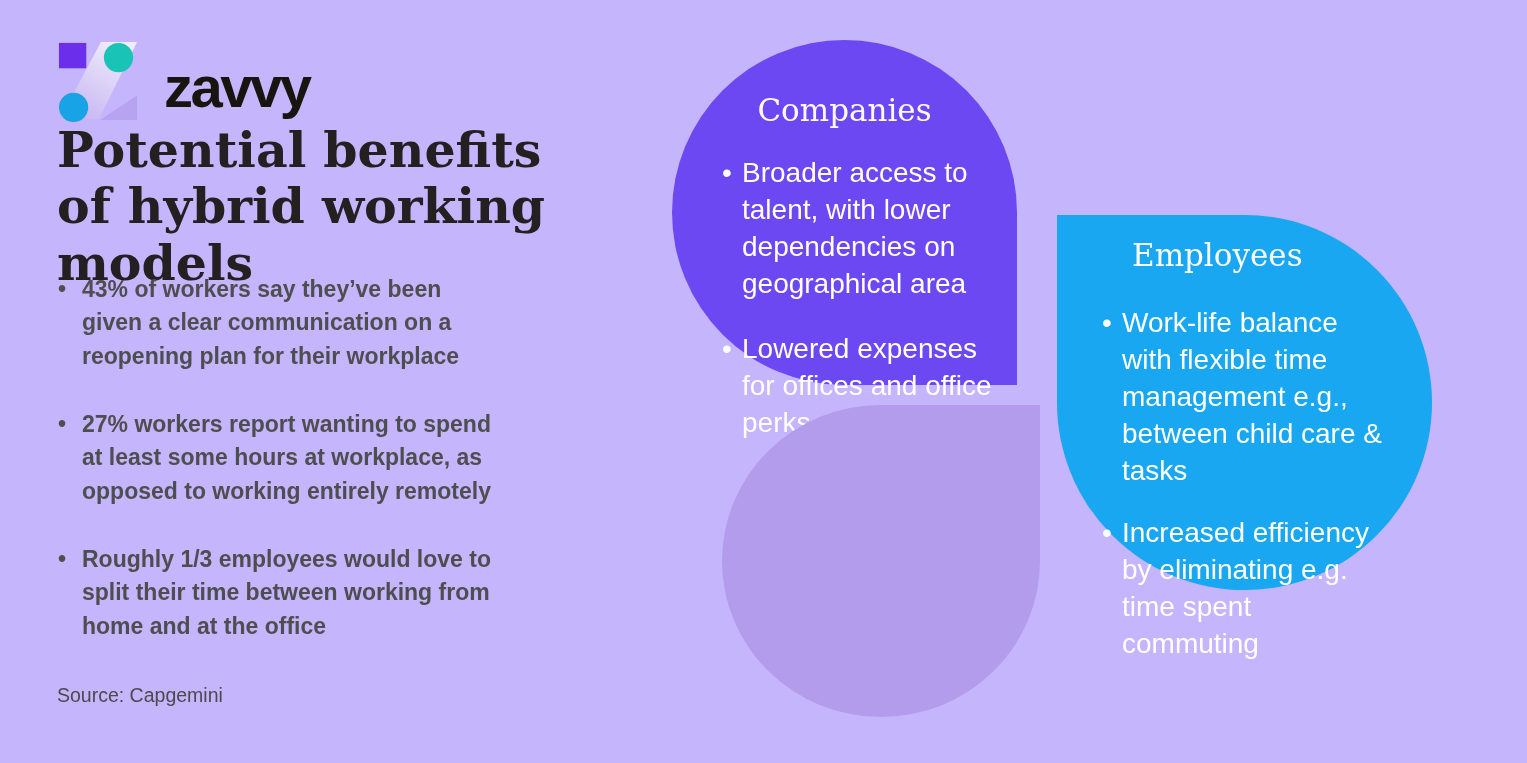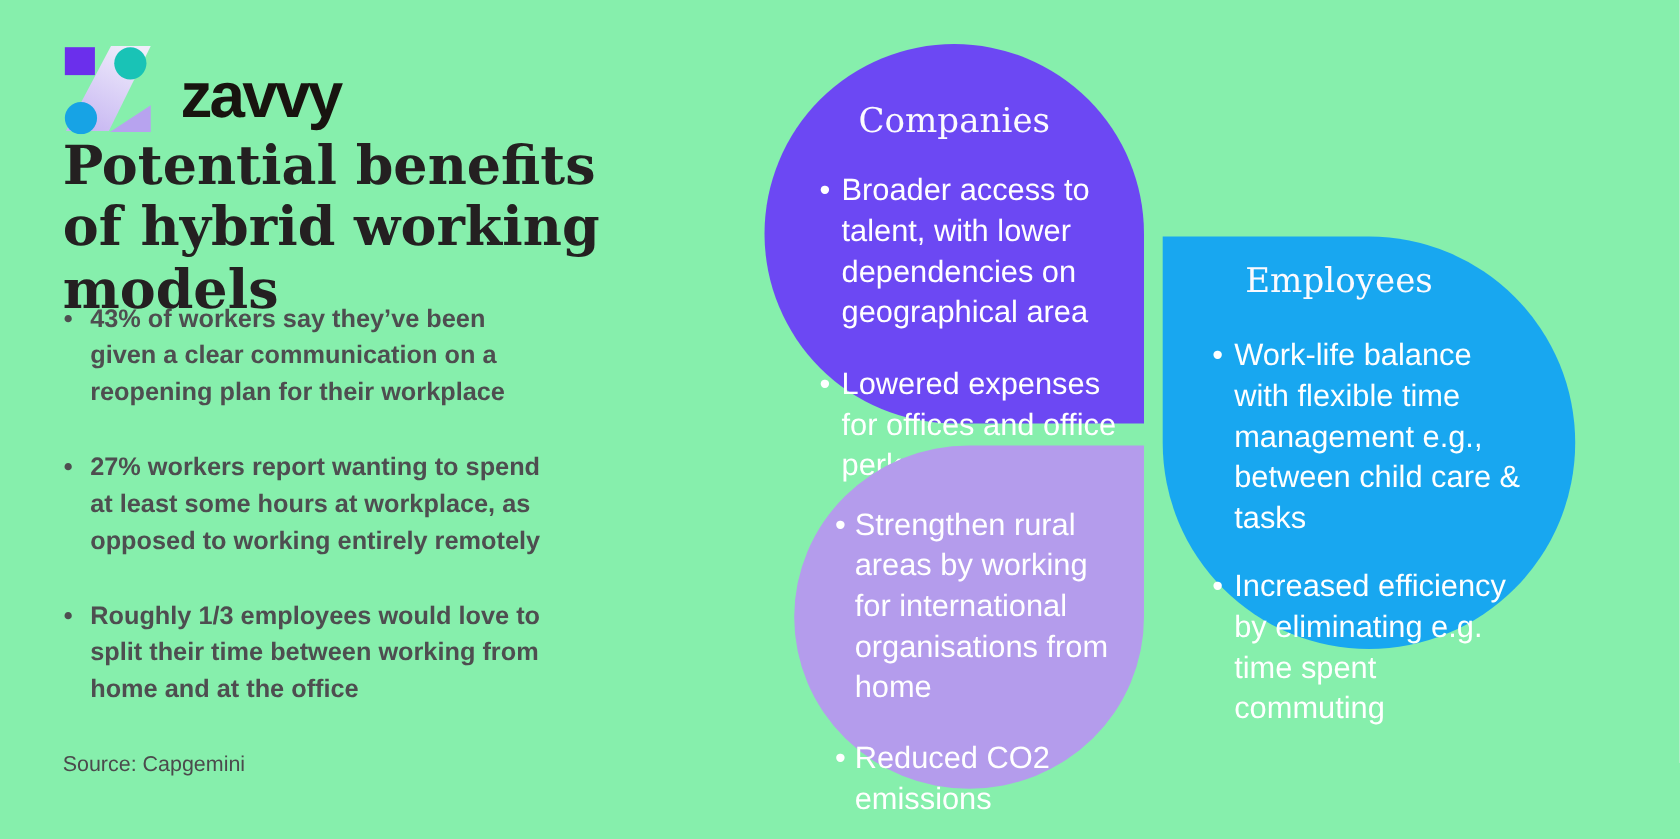--- a/index.html
+++ b/index.html
@@ -29,21 +29,21 @@
   .blob{position:absolute;box-sizing:border-box;color:#FFFFFF;}
   .blob h2{
     margin:0;font-family:"DejaVu Serif","Liberation Serif",serif;font-weight:500;
     font-size:31px;line-height:1.2;color:#FBFAFE;
   }
   .blob ul{list-style:none;margin:0;padding:0;}
   .blob li{position:relative;padding-left:22px;font-size:28px;line-height:1.32;}
   .blob li::before{content:"\2022";position:absolute;left:2px;top:0;}
 
   .blob-companies{
-    left:695px;top:40px;width:345px;height:345px;
+    left:672px;top:40px;width:345px;height:345px;
     background:#6C48F3;border-radius:50% 50% 0 50%;padding-top:52px;
   }
   .blob-companies h2{text-align:center;}
   .blob-companies ul{margin:26px 0 0 48px;width:274px;}
   .blob-companies li{margin-bottom:28px;}
 
   .blob-society{
     left:722px;top:405px;width:318px;height:312px;
     background:#B49CEC;border-radius:50% 0 50% 50%;padding-top:40px;
   }
@@ -55,21 +55,21 @@
     left:1057px;top:215px;width:375px;height:375px;
     background:#18A7F0;border-radius:0 50% 50% 50%;padding-top:22px;
   }
   .blob-employees h2{padding-left:75px;}
   .blob-employees ul{margin:31px 0 0 43px;width:287px;}
   .blob-employees li{margin-bottom:25px;}
 </style>
 </head>
 <body>
 
-<div class="canvas" style="background: #86efac;">
+<div class="canvas" style="background: #c4b5fd;">
 
   <header class="brand">
     <svg class="logo" viewBox="0 0 84 84" aria-hidden="true">
       <defs>
         <linearGradient id="zgrad" x1="0.75" y1="0" x2="0.2" y2="1">
           <stop offset="0" stop-color="#F0EDFB"></stop>
           <stop offset="1" stop-color="#C6B5F2"></stop>
         </linearGradient>
       </defs>
       <polygon points="45,3 82,3 43,82 3,82" fill="url(#zgrad)"></polygon>
@@ -93,24 +93,20 @@
 
   <section class="blob blob-companies" style="background: rgb(108, 72, 243); color: rgb(255, 255, 255);">
     <h2>Companies</h2>
     <ul>
       <li>Broader access to talent, with lower dependencies on geographical area</li>
       <li>Lowered expenses for offices and office perks</li>
     </ul>
   </section>
 
   <section class="blob blob-society" style="background: rgb(180, 156, 236); color: rgb(255, 255, 255);">
-    <ul>
-      <li>Strengthen rural areas by working for international organisations from home</li>
-      <li>Reduced CO2 emissions</li>
-    </ul>
   </section>
 
   <section class="blob blob-employees" style="background: rgb(24, 167, 240); color: rgb(255, 255, 255);">
     <h2>Employees</h2>
     <ul>
       <li>Work-life balance with flexible time management e.g., between child care &amp; tasks</li>
       <li>Increased efficiency by eliminating e.g. time spent commuting</li>
     </ul>
   </section>
 

